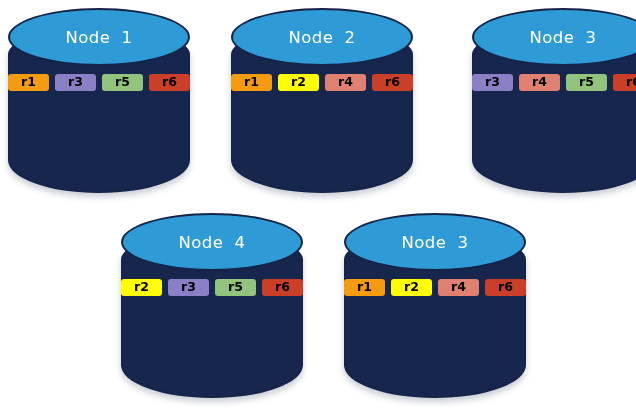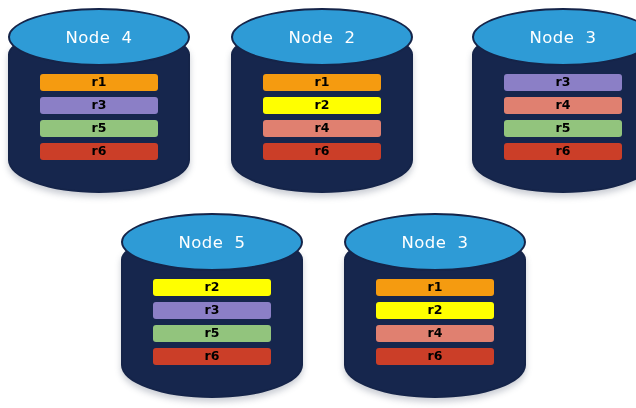--- a/index.html
+++ b/index.html
@@ -75,21 +75,21 @@
   }
 
   
   .replica-stack {
     position: absolute;
     left: 0;
     top: 58px;
     width: 182px;
     z-index: 5;
     display: flex;
-    flex-direction: column;
+    flex-direction: row;
     align-items: center;
     gap: 6px;
     padding-top: 8px;
     box-sizing: border-box;
   }
 
   .replica-bar {
     width: 118px;
     height: 17px;
     border-radius: 3px;
@@ -103,21 +103,21 @@
     box-sizing: border-box;
   }
 </style>
 </head>
 <body>
 
 <div id="canvas" style="background: rgb(255, 255, 255);">
     <div class="node" style="left: 8px; top: 8px;">
       <div class="node-body" style="background: rgb(22, 38, 77); border-color: rgb(21, 36, 73);"></div>
       <div class="node-top" style="background: rgb(46, 155, 214); border-color: rgb(21, 36, 73);"></div>
-      <div class="node-title" style="color: rgb(255, 255, 255);">Node  4</div>
+      <div class="node-title" style="color: rgb(255, 255, 255);">Node  1</div>
       <div class="replica-stack">
         <div class="replica-bar" style="background: rgb(245, 155, 16); color: rgb(0, 0, 0);">r1</div>
         <div class="replica-bar" style="background: rgb(139, 127, 198); color: rgb(0, 0, 0);">r3</div>
         <div class="replica-bar" style="background: rgb(146, 196, 125); color: rgb(0, 0, 0);">r5</div>
         <div class="replica-bar" style="background: rgb(203, 62, 40); color: rgb(0, 0, 0);">r6</div>
       </div>
     </div>
     <div class="node" style="left: 231px; top: 8px; text-decoration: underline;">
       <div class="node-body" style="background: rgb(22, 38, 77); border-color: rgb(21, 36, 73);"></div>
       <div class="node-top" style="background: rgb(46, 155, 214); border-color: rgb(21, 36, 73);"></div>
@@ -136,21 +136,21 @@
       <div class="replica-stack">
         <div class="replica-bar" style="background: rgb(139, 127, 198); color: rgb(0, 0, 0);">r3</div>
         <div class="replica-bar" style="background: rgb(224, 128, 112); color: rgb(0, 0, 0);">r4</div>
         <div class="replica-bar" style="background: rgb(146, 196, 125); color: rgb(0, 0, 0);">r5</div>
         <div class="replica-bar" style="background: rgb(203, 62, 40); color: rgb(0, 0, 0);">r6</div>
       </div>
     </div>
     <div class="node" style="left: 121px; top: 213px;">
       <div class="node-body" style="background: rgb(22, 38, 77); border-color: rgb(21, 36, 73);"></div>
       <div class="node-top" style="background: rgb(46, 155, 214); border-color: rgb(21, 36, 73);"></div>
-      <div class="node-title" style="color: rgb(255, 255, 255);">Node  5</div>
+      <div class="node-title" style="color: rgb(255, 255, 255);">Node  4</div>
       <div class="replica-stack">
         <div class="replica-bar" style="background: rgb(255, 255, 0); color: rgb(0, 0, 0);">r2</div>
         <div class="replica-bar" style="background: rgb(139, 127, 198); color: rgb(0, 0, 0);">r3</div>
         <div class="replica-bar" style="background: rgb(146, 196, 125); color: rgb(0, 0, 0);">r5</div>
         <div class="replica-bar" style="background: rgb(203, 62, 40); color: rgb(0, 0, 0);">r6</div>
       </div>
     </div>
     <div class="node" style="left: 344px; top: 213px;">
       <div class="node-body" style="background: rgb(22, 38, 77); border-color: rgb(21, 36, 73);"></div>
       <div class="node-top" style="background: rgb(46, 155, 214); border-color: rgb(21, 36, 73);"></div>

